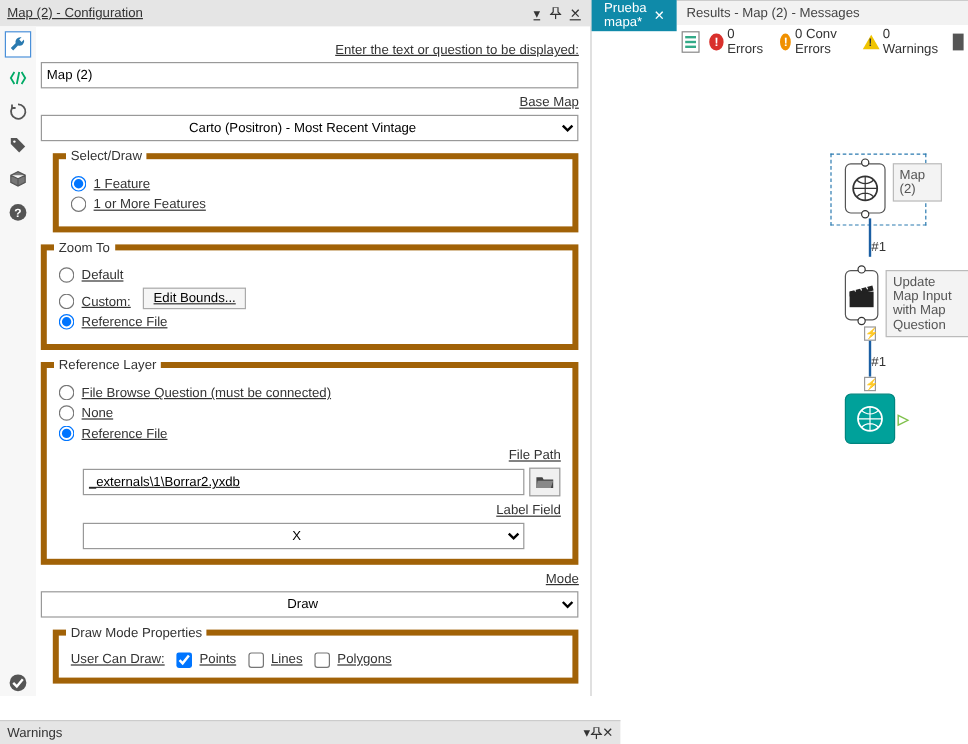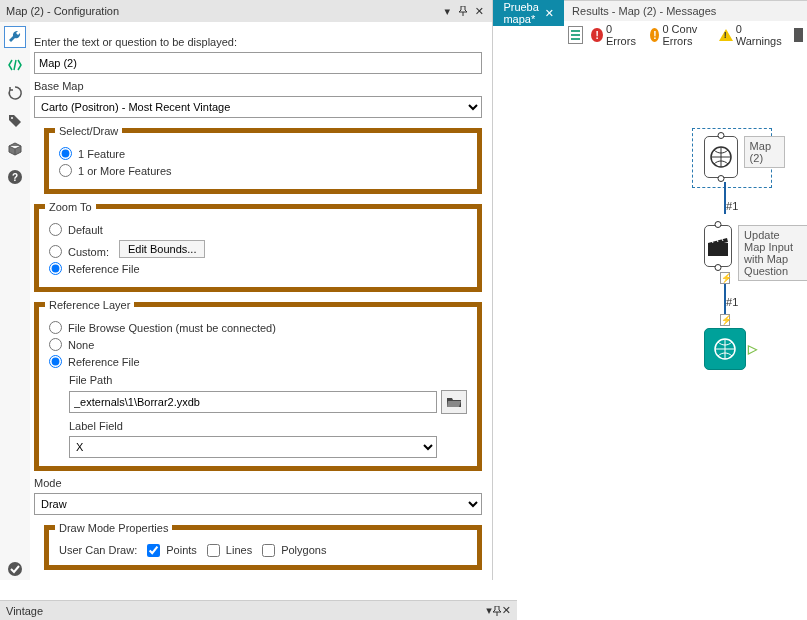--- a/index.html
+++ b/index.html
@@ -1,34 +1,34 @@
 <!DOCTYPE html>
 <html><head>
 <meta charset="utf-8">
 <style>
 * { box-sizing: border-box; margin: 0; padding: 0; }
 body { font-family: "Segoe UI", Tahoma, sans-serif; font-size: 11px; color: #333; background: #fff; width: 807px; height: 620px; overflow: hidden; position: relative; }
 .main-split { display: flex; height: 580px; }
-.left-pane { width: 517px; display: flex; flex-direction: column; border-right: 1px solid #ccc; }
+.left-pane { width: 517px; display: flex; flex-direction: column; border-right: 1px solid #ccc; text-decoration: underline; }
 .right-pane { flex: 1; display: flex; flex-direction: row; }
 
 .panel-header { background: #e5e5e5; display: flex; align-items: center; height: 22px; padding: 0 6px; font-size: 11px; }
 .panel-header .title { flex: 1; }
 .panel-header .ctrl { width: 14px; height: 14px; margin-left: 2px; display: flex; align-items: center; justify-content: center; cursor: pointer; }
 
 .config-body { display: flex; flex: 1; overflow: hidden; }
 .tool-strip { width: 30px; background: #f7f7f7; display: flex; flex-direction: column; align-items: center; padding-top: 4px; gap: 6px; }
 .tool-strip .tool { width: 22px; height: 22px; display: flex; align-items: center; justify-content: center; cursor: pointer; color: #444; }
 .tool-strip .tool.selected { border: 1px solid #4a90d9; background: #fff; }
 .tool-strip .spacer { flex: 1; }
 
 .form-area { flex: 1; overflow-y: scroll; padding: 8px 10px 8px 4px; }
-.form-label { margin: 6px 0 4px 0; }
+.form-label { margin: 6px 0 4px 0; text-align: right; }
 .text-input { width: 100%; height: 22px; border: 1px solid #999; padding: 2px 4px; font-size: 11px; }
-.select-input { width: 100%; height: 22px; border: 1px solid #999; padding: 1px 2px; font-size: 11px; background: #fff; }
+.select-input { width: 100%; height: 22px; border: 1px solid #999; padding: 1px 2px; font-size: 11px; background: #fff; text-align: center; }
 
 .group { border: 5px solid #a16207; margin: 10px 0 6px 0; padding: 10px 10px 8px 10px; position: relative; }
 .group-title { position: absolute; top: -8px; left: 6px; background: #fff; padding: 0 4px; font-size: 11px; }
 .radio-row { display: flex; align-items: flex-end; margin: 4px 0; }
 .radio-row input[type=radio] { margin-right: 6px; }
 .btn-small { border: 1px solid #aaa; background: #f5f5f5; padding: 2px 8px; margin-left: 10px; font-size: 11px; cursor: pointer; }
 
 .filepath-row { display: flex; align-items: center; gap: 4px; }
 .filepath-row input { flex: 1; }
 .icon-btn { width: 26px; height: 24px; border: 1px solid #999; background: #f0f0f0; display: flex; align-items: center; justify-content: center; cursor: pointer; }
@@ -300,21 +300,21 @@
           <span>0 Warnings</span>
         </div>
         <div style="flex:1"></div>
         <div style="width:14px;height:14px;background:#555;"></div>
       </div>
     </div>
   </div>
 </div>
 
 <div class="overview-header">
-  <span class="title">Vintage</span>
+  <span class="title">Warnings</span>
   <span class="ctrl">▾</span>
   <span class="ctrl">
     <svg width="10" height="10" viewBox="0 0 10 10">
         <path d="M3 0h4v4l2 2H1l2-2V0zM5 6v4" stroke="#333" fill="none"></path>
       </svg>
   </span>
   <span class="ctrl">✕</span>
 </div>
 
 </body></html>

